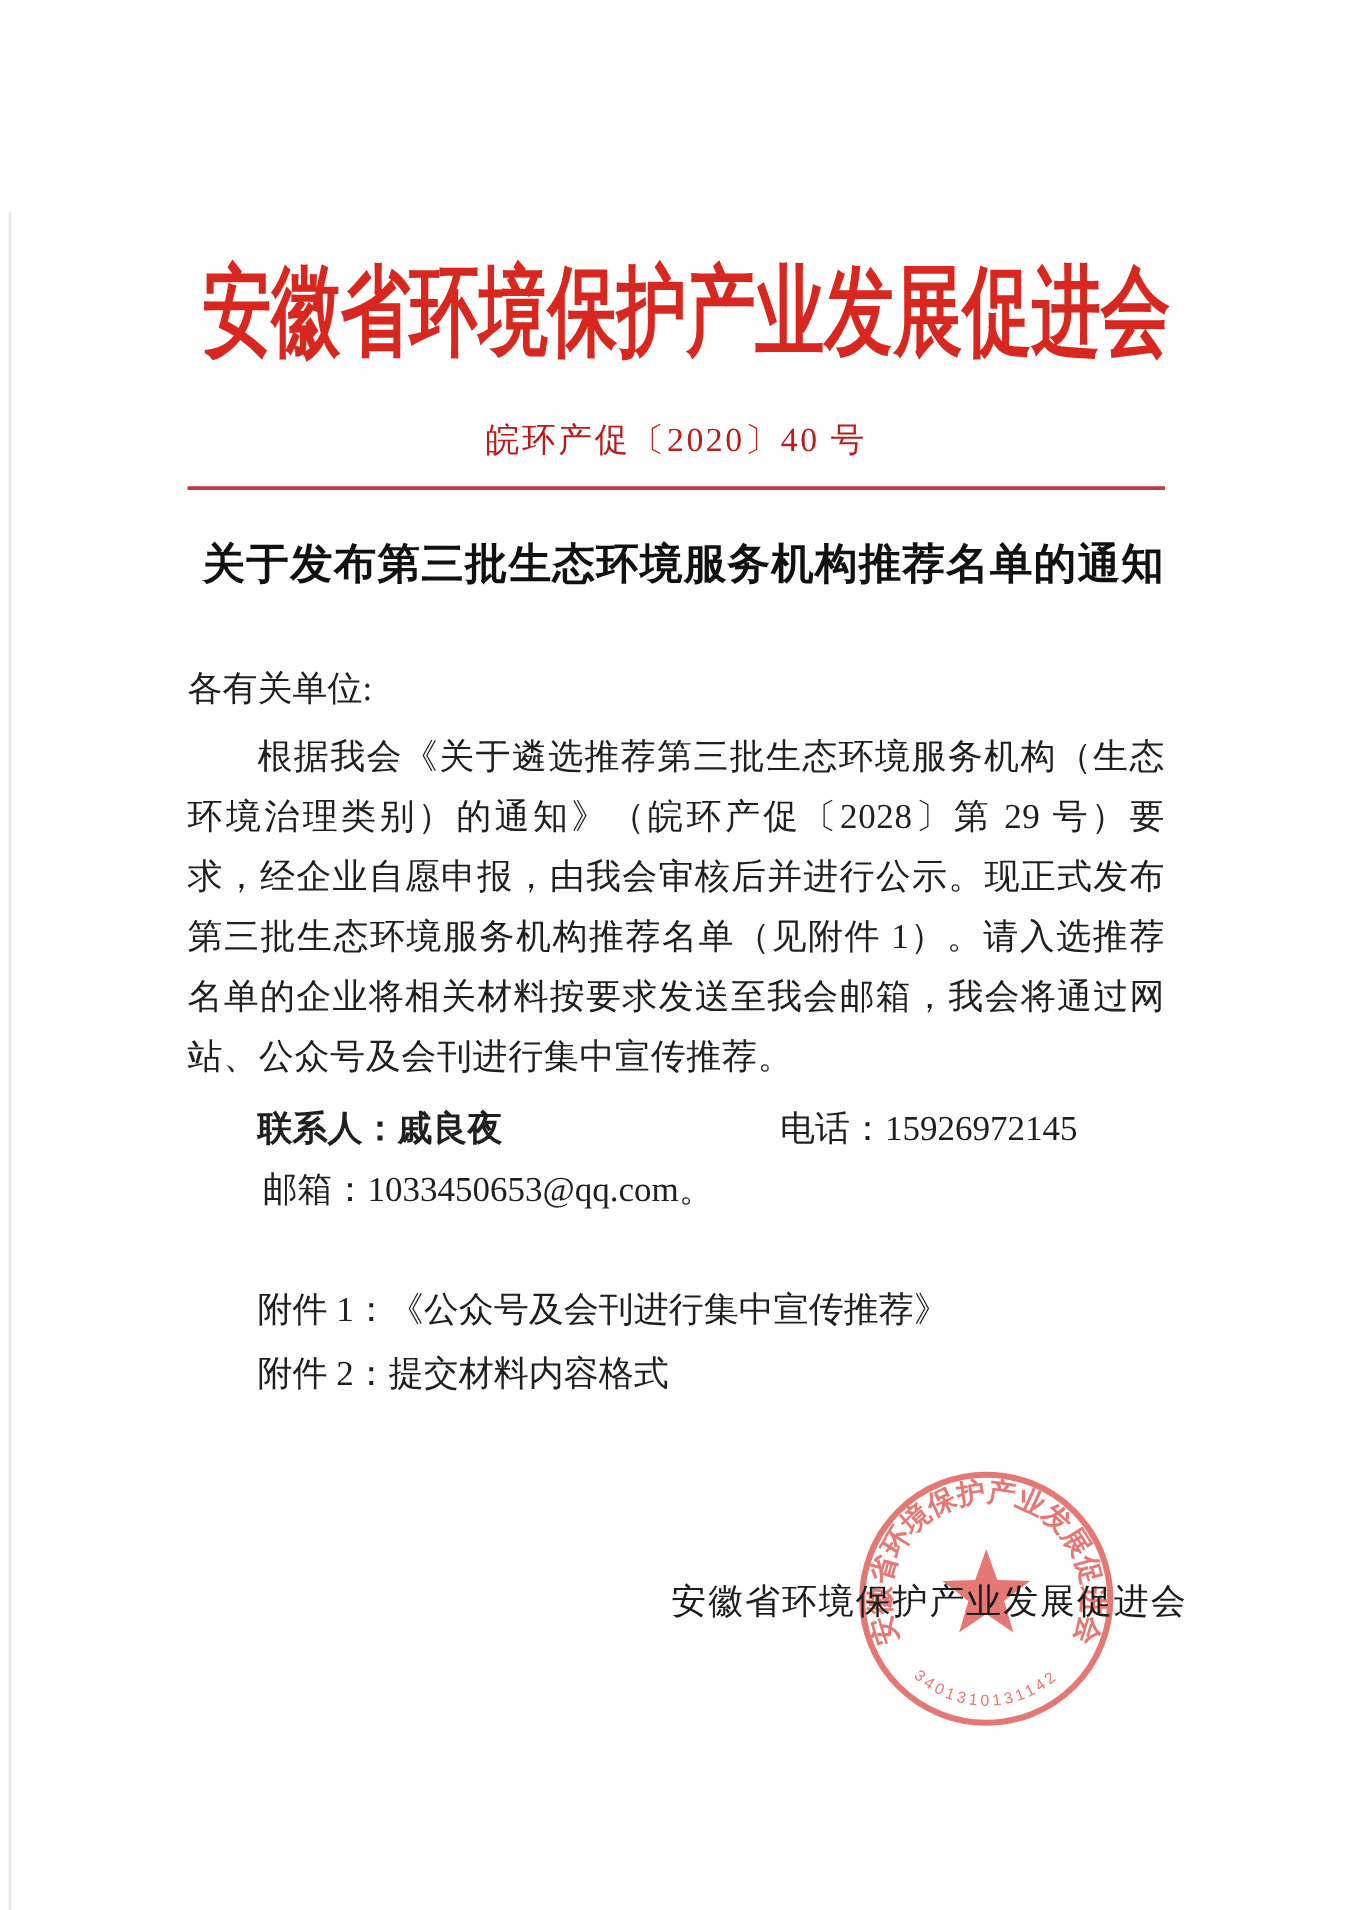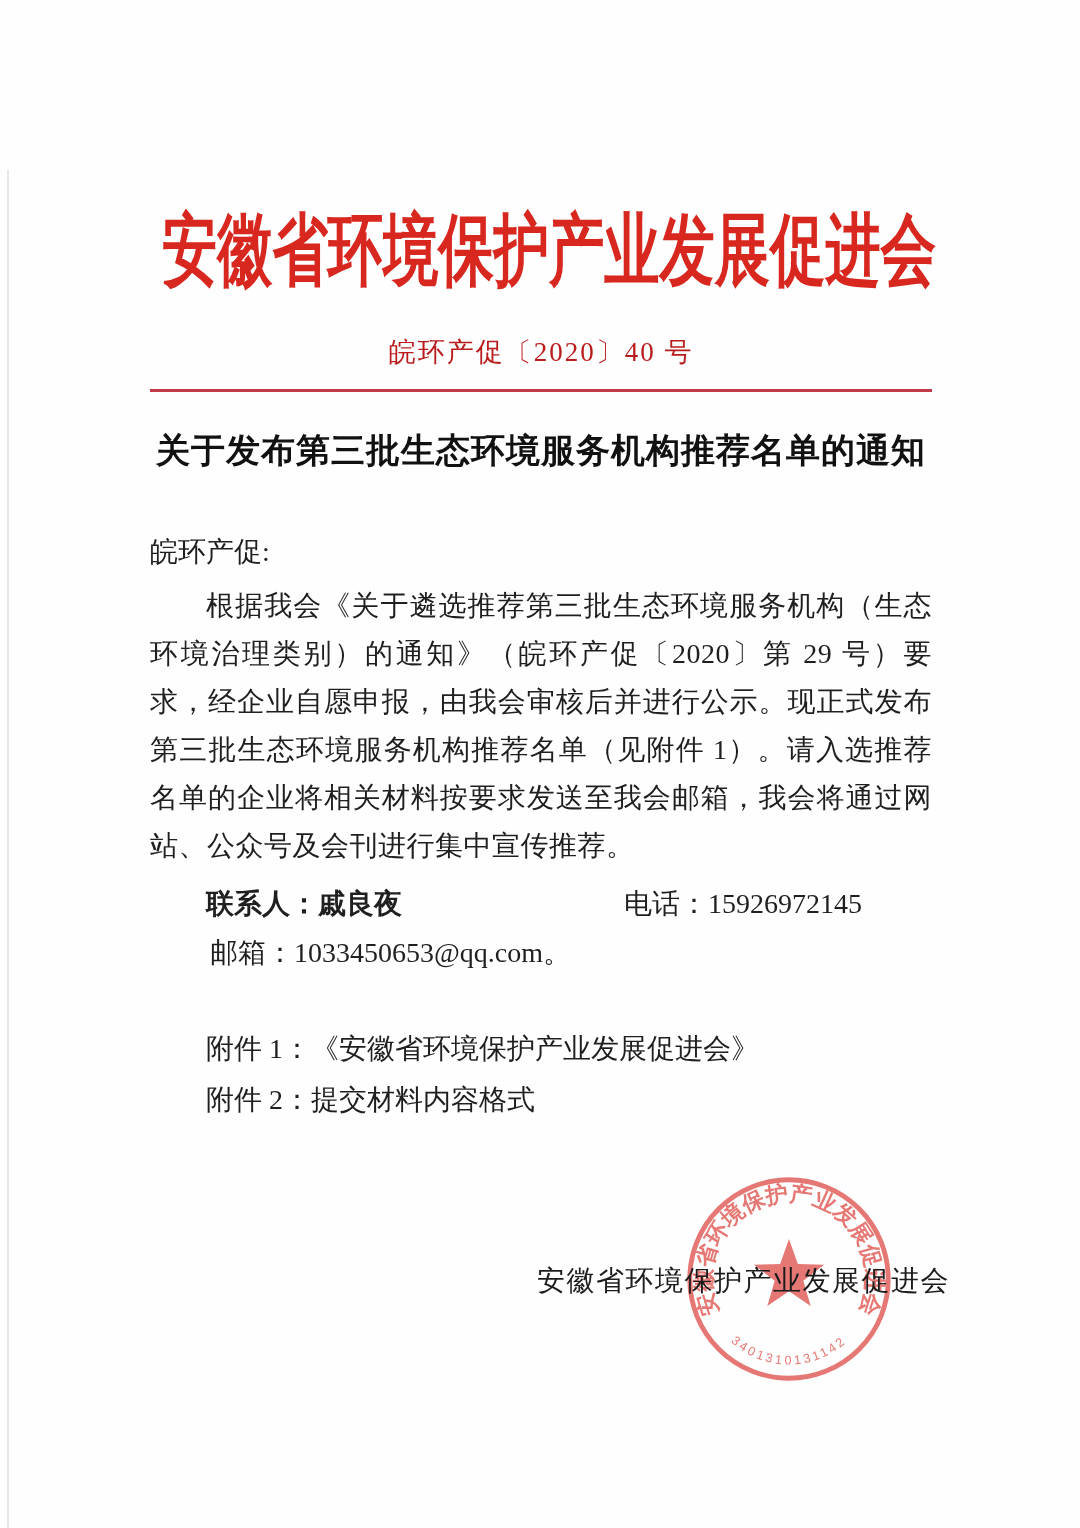--- a/index.html
+++ b/index.html
@@ -44,21 +44,21 @@
     color: #b91c1c;
   }
   .red-line {
     margin-top: 19px;
     height: 3px;
     background: #c23a4a;
     border: none;
   }
   .doc-title {
     margin-top: 36px;
-    text-align: center;
+    text-align: right;
     font-size: 34px;
     font-weight: bold;
     color: #111;
     letter-spacing: 1px;
   }
   .salutation {
     margin-top: 54px;
     font-size: 28px;
     line-height: 48px;
   }
@@ -126,35 +126,35 @@
   <div class="letterhead">
     <h1>安徽省环境保护产业发展促进会</h1>
   </div>
 
   <div class="doc-number">皖环产促〔2020〕40 号</div>
 
   <hr class="red-line">
 
   <div class="doc-title">关于发布第三批生态环境服务机构推荐名单的通知</div>
 
-  <div class="salutation">皖环产促:</div>
+  <div class="salutation">各有关单位:</div>
 
-  <p class="body-text">根据我会《关于遴选推荐第三批生态环境服务机构（生态环境治理类别）的通知》（皖环产促〔2020〕第 29 号）要求，经企业自愿申报，由我会审核后并进行公示。现正式发布第三批生态环境服务机构推荐名单（见附件 1）。请入选推荐名单的企业将相关材料按要求发送至我会邮箱，我会将通过网站、公众号及会刊进行集中宣传推荐。</p>
+  <p class="body-text">根据我会《关于遴选推荐第三批生态环境服务机构（生态环境治理类别）的通知》（皖环产促〔2028〕第 29 号）要求，经企业自愿申报，由我会审核后并进行公示。现正式发布第三批生态环境服务机构推荐名单（见附件 1）。请入选推荐名单的企业将相关材料按要求发送至我会邮箱，我会将通过网站、公众号及会刊进行集中宣传推荐。</p>
 
   <div class="contact-row">
     <span class="contact-left"><span>联系人：</span><span>戚良夜</span></span><span><span>电话：</span><span>15926972145</span></span>
   </div>
 
   <div class="email-row">
     <span>邮箱：</span><span>1033450653@qq.com。</span>
   </div>
 
   <div class="attachments">
     <div class="attachment-line">
-      <span>附件 1：</span><span>《安徽省环境保护产业发展促进会》</span>
+      <span>附件 1：</span><span>《公众号及会刊进行集中宣传推荐》</span>
     </div>
     <div class="attachment-line">
       <span>附件 2：</span><span>提交材料内容格式</span>
     </div>
   </div>
 
   <div class="sig-block">
     <div class="signature">安徽省环境保护产业发展促进会</div>
   </div>
 

